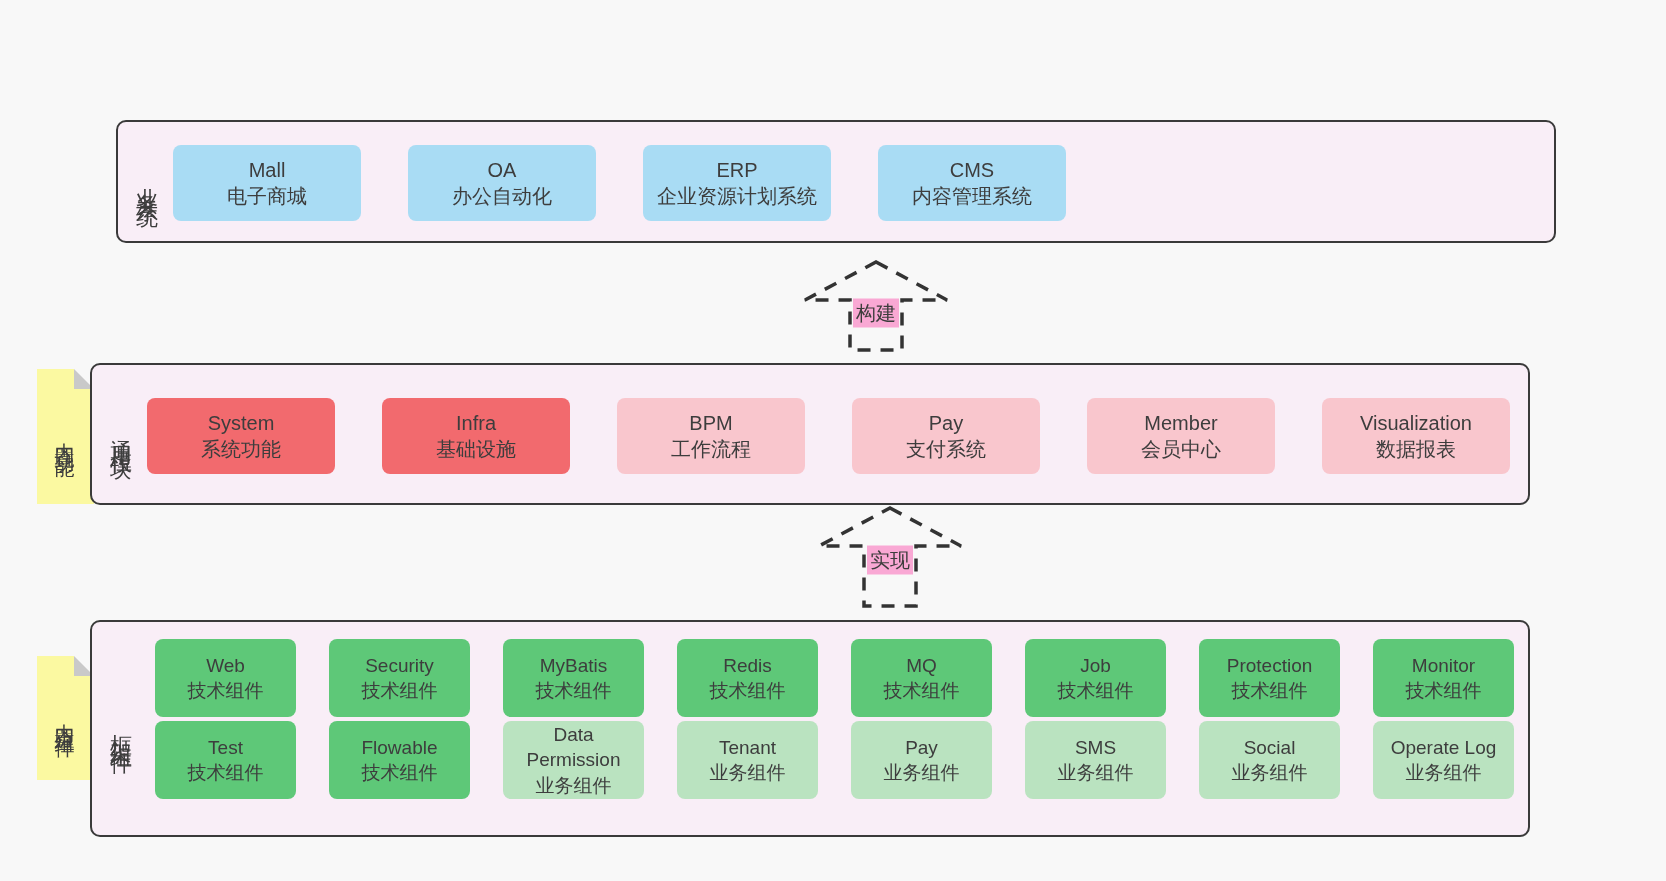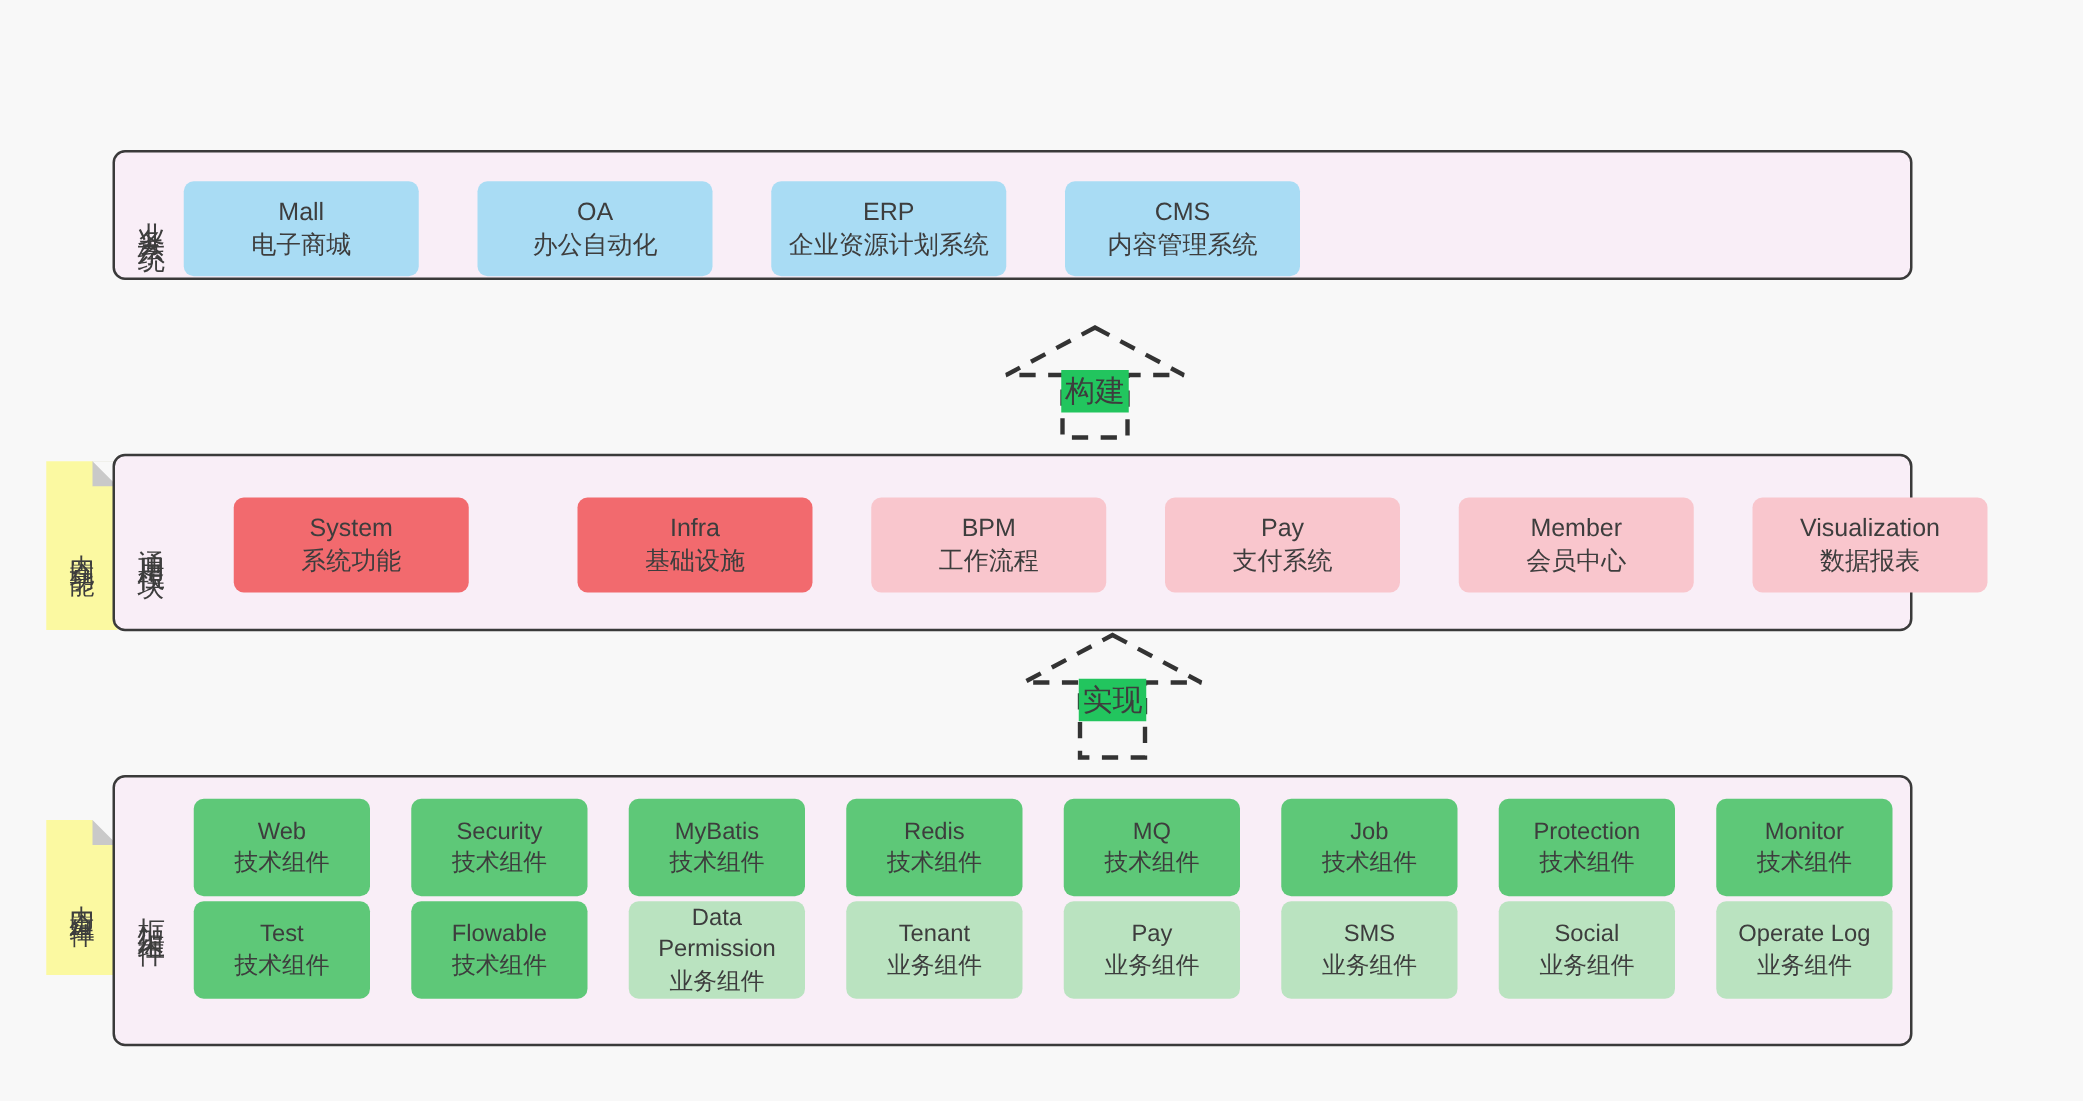--- a/index.html
+++ b/index.html
@@ -31,21 +31,21 @@
   
   .panel{
     position:absolute;
     left:90px;width:1440px;
     background:var(--panel-bg);
     border:2px solid var(--panel-border);
     border-radius:10px;
     box-sizing:border-box;
     z-index:2;
   }
-  #panel-business{top:120px;height:104px;}
+  #panel-business{top:120px;height:123px;margin-left:26px;}
   #panel-modules{top:363px;height:142px;}
   #panel-components{top:620px;height:217px;}
   .side-label{
     position:absolute;
     left:14px;top:50%;
     transform:translateY(-50%);
     writing-mode:vertical-rl;
     text-orientation:upright;
     font-size:22px;
     letter-spacing:6px;
@@ -71,21 +71,21 @@
     justify-content:center;
     border-radius:8px;
     box-sizing:border-box;
     padding:2px 6px;
     text-align:center;
     line-height:1.32;
   }
   .row-six .box{width:188px;height:76px;font-size:20px;}
   .row-eight .box{width:141px;height:78px;font-size:19px;}
   .box.blue{background:var(--box-blue);}
-  .box.red{background:var(--box-red);margin-left:40px;}
+  .box.red{background:var(--box-red);}
   .box.pink{background:var(--box-pink);justify-content:center;}
   .box.green{background:var(--box-green);justify-content:center;}
   .box.lightgreen{background:var(--box-lightgreen);}
   .box-title,.box-sub{color:var(--text);}
   
   .note{
     position:absolute;
     left:37px;width:57px;
     background:var(--tab-yellow);
     z-index:1;
@@ -119,23 +119,23 @@
   }
   .arrow-svg polygon{
     fill:none;
     stroke:var(--arrow);
     stroke-width:3.5;
     stroke-dasharray:13 10;
   }
   .arrow-label{
     position:absolute;
     transform:translate(-50%,-50%);
-    background:#22c55e;
+    background:#f9a8d4;
     padding:1px 3px;
-    font-size:24px;
+    font-size:20px;
     color:var(--text);
     z-index:4;
     white-space:nowrap;
   }
   #arrow-label-build{left:876px;top:313px;}
   #arrow-label-implement{left:890px;top:560px;}
 </style>
 </head>
 <body>
 

